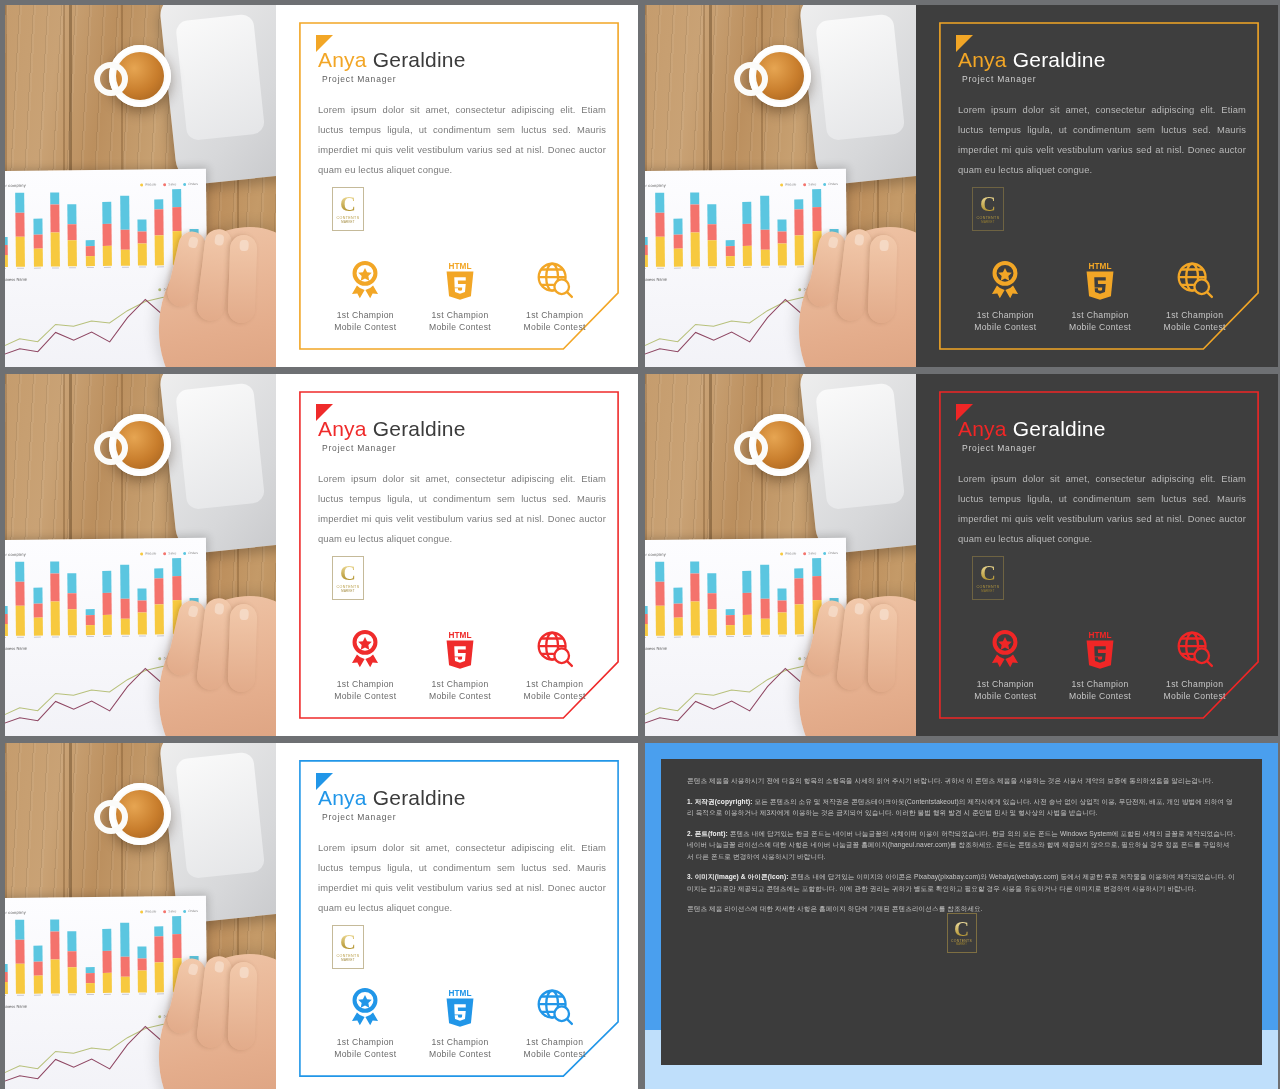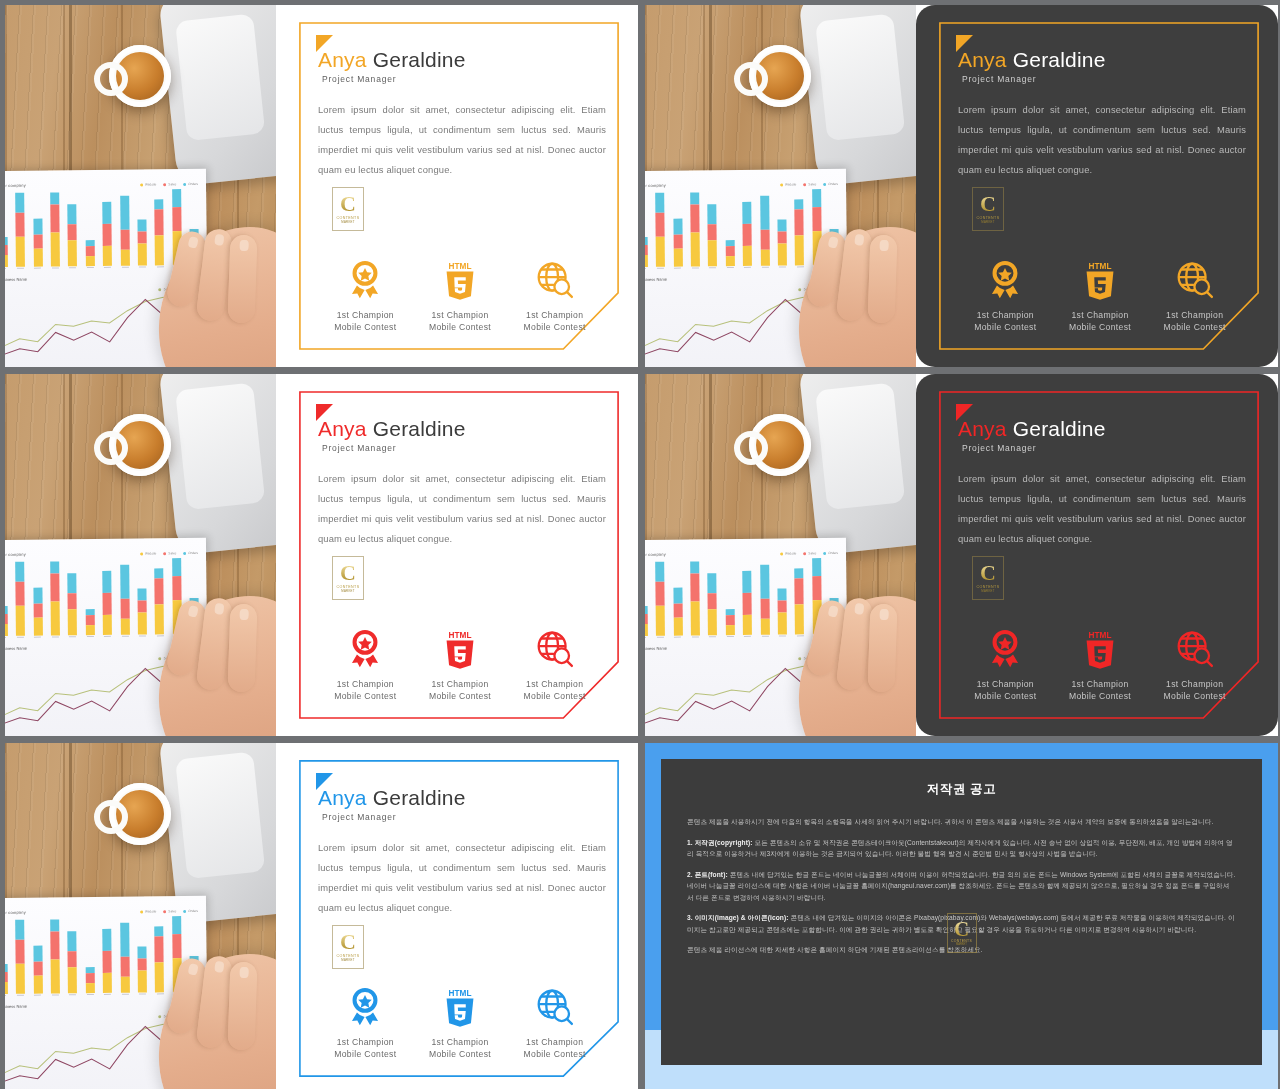--- a/index.html
+++ b/index.html
@@ -89,21 +89,21 @@
     background:linear-gradient(160deg,#f0c6a8,#e4ad8c 55%,#d79b79);
     border-radius:58% 42% 30% 46%/52% 46% 40% 48%;
     transform:rotate(9deg); box-shadow:-4px -3px 14px rgba(0,0,0,.14);
   }
   .fg{ position:absolute; background:linear-gradient(180deg,#f2c9ab,#e2ab8a);
        border-radius:14px; box-shadow:-2px 0 4px rgba(120,70,40,.25); }
   .fg i{ position:absolute; left:50%; top:5px; transform:translateX(-50%);
          width:9px;height:11px;border-radius:40%; background:#f6dcc9; opacity:.85;}
 
   
-  .content{ position:relative; flex:1; padding:0;border-radius:19px; }
+  .content{ position:relative; flex:1; padding:0; }
   .content.light{ background:#ffffff; }
   .content.dark{ background:#3e3e3e; }
 
   .frame{ position:absolute; left:20px; right:16px; top:14px; bottom:14px; }
   .frame svg{ width:100%; height:100%; display:block; }
 
   .inner{ position:absolute; left:42px; right:30px; top:30px; bottom:20px; }
 
   .flag{ width:0;height:0; border-left:17px solid currentColor;
          border-bottom:17px solid transparent; margin-left:-2px;}
@@ -1105,21 +1105,20 @@
             <div class="ico-l2">Mobile Contest</div>
           </div>
         </div>
       </div>
     </div>
   </div>
 
   <div class="slide copy-slide">
     <div class="lowerband"></div>
     <div class="copy-panel">
-      <div class="copy-title">저작권 공고</div>
       <div class="copy-p">콘텐츠 제품을 사용하시기 전에 다음의 항목의 소항목을 사세히 읽어 주시기 바랍니다. 귀하서 이 콘텐츠 제품을 사용하는 것은 사용서 계약의 보증에 동의하셨음을 알리는겁니다.</div>
       <div class="copy-p">
         <b>1. 저작권(copyright):</b>
         <span>모든 콘텐츠의 소유 및 저작권은 콘텐츠테이크아웃(Contentstakeout)의 제작사에게 있습니다. 사전 승낙 없이 상업적 이용, 무단전재, 배포, 개인 방법에 의하여 영리 목적으로 이용하거나 제3자에게 이용하는 것은 금지되어 있습니다. 이러한 불법 행위 발견 시 준민법 민사 및 형사상의 사법을 받습니다.</span>
       </div>
       <div class="copy-p">
         <b>2. 폰트(font):</b>
         <span>콘텐츠 내에 담겨있는 한글 폰트는 네이버 나눔글꼴의 서체이며 이용이 허락되었습니다. 한글 외의 모든 폰트는 Windows System에 포함된 서체의 글꼴로 제작되었습니다. 네이버 나눔글꼴 라이선스에 대한 사항은 네이버 나눔글꼴 홈페이지(hangeul.naver.com)를 참조하세요. 폰트는 콘텐츠와 함께 제공되지 않으므로, 필요하실 경우 정품 폰트를 구입하셔서 다른 폰트로 변경하여 사용하시기 바랍니다.</span>
       </div>
       <div class="copy-p">

